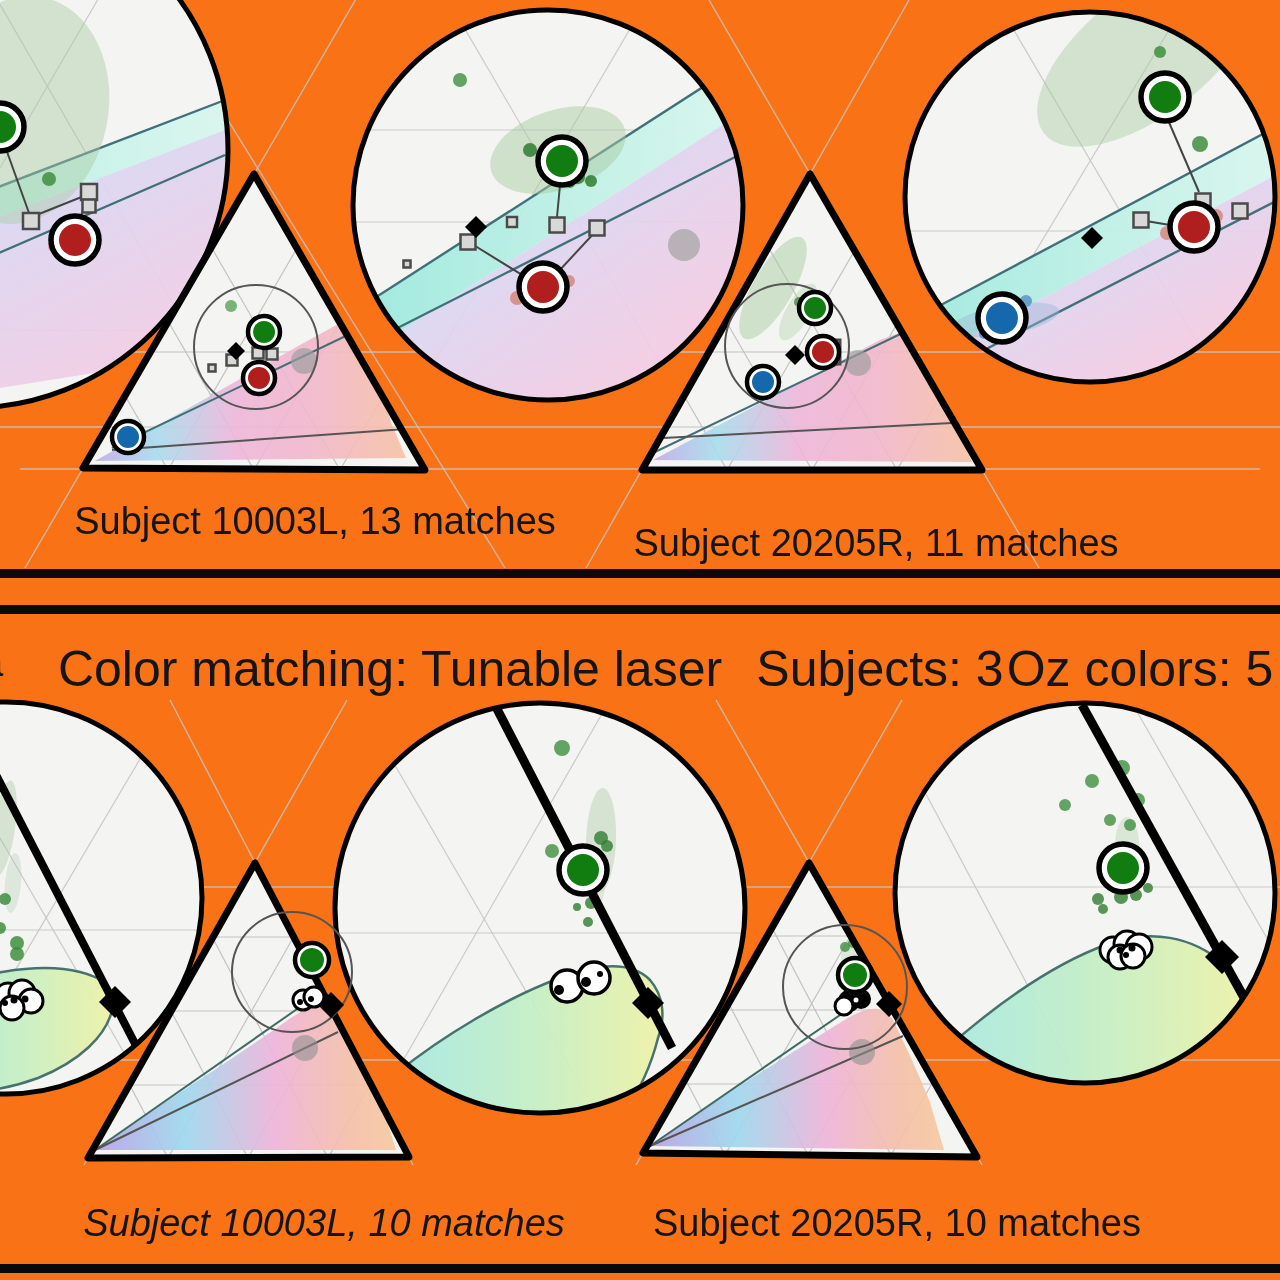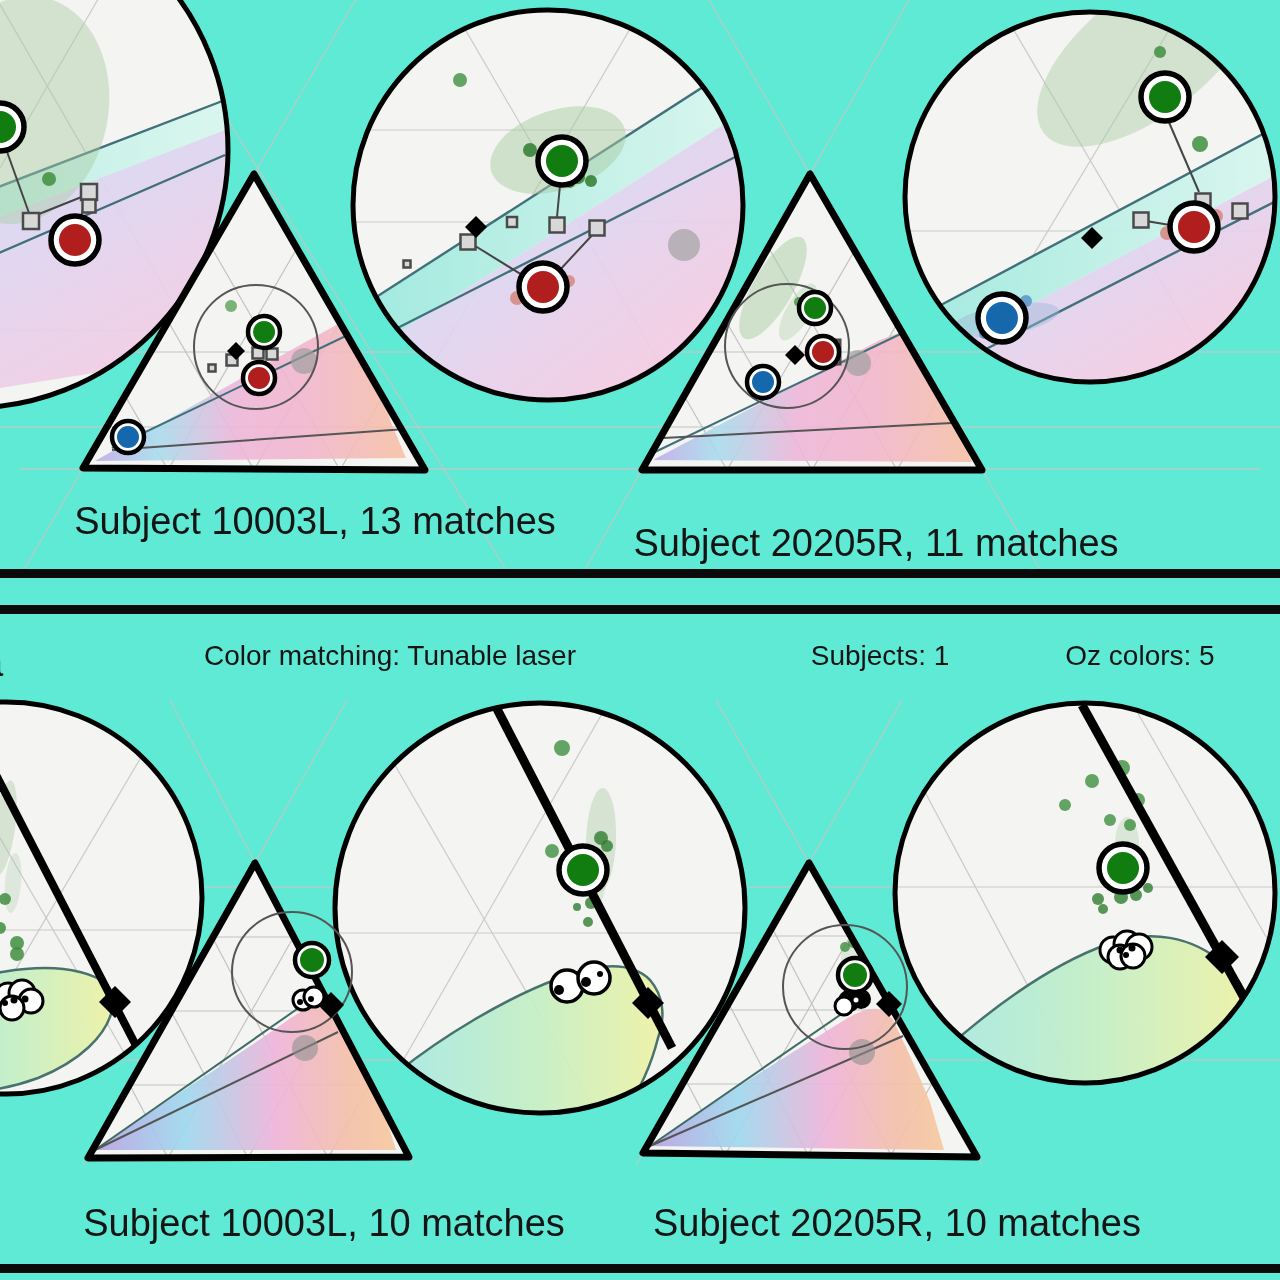--- a/index.html
+++ b/index.html
@@ -1,21 +1,21 @@
 <!DOCTYPE html>
 <html><head>
 <meta charset="utf-8">
 <style>
   html,body{margin:0;padding:0;background:#f2f2f0;}
-  .stage{position:relative;width:1280px;height:1280px;overflow:hidden;background:#5eead4;
+  .stage{position:relative;width:1280px;height:1280px;overflow:hidden;background:#f97316;
          font-family:"Liberation Sans", sans-serif;}
   .stage svg{position:absolute;left:0;top:0;}
   .txt{position:absolute;white-space:nowrap;color:#151515;transform:translateX(-50%);}
   .caption{font-size:38px;}
-  .header{font-size:28px;}
+  .header{font-size:50px;}
   .rule{position:absolute;left:0;width:1280px;background:#0a0a0a;}
   #rule-top-1{top:569px;height:9px;}
   #rule-top-2{top:605px;height:9px;}
   #rule-bottom{top:1264px;height:9px;}
   #partial-letter{position:absolute;left:-19px;top:640px;font-size:40px;color:#151515;}
 </style>
 </head>
 <body>
 
 <div class="stage">
@@ -426,18 +426,18 @@
 
   <div class="rule" id="rule-top-1"></div>
   <div class="rule" id="rule-top-2"></div>
   <div class="rule" id="rule-bottom"></div>
 
   <div class="txt caption" style="left:315px;top:500px;">Subject 10003L, 13 matches</div>
   <div class="txt caption" style="left:876px;top:500px;margin-top:22px;">Subject 20205R, 11 matches</div>
 
   <div id="partial-letter">a</div>
   <div class="txt header" style="left:390px;top:640px;">Color matching: Tunable laser</div>
-  <div class="txt header" style="left:880px;top:640px;">Subjects: 1</div>
+  <div class="txt header" style="left:880px;top:640px;">Subjects: 3</div>
   <div class="txt header" style="left:1140px;top:640px;">Oz colors: 5</div>
 
-  <div class="txt caption" style="left:324px;top:1202px;">Subject 10003L, 10 matches</div>
+  <div class="txt caption" style="left:324px;top:1202px;font-style:italic;">Subject 10003L, 10 matches</div>
   <div class="txt caption" style="left:897px;top:1202px;">Subject 20205R, 10 matches</div>
 </div>
 
 </body></html>

